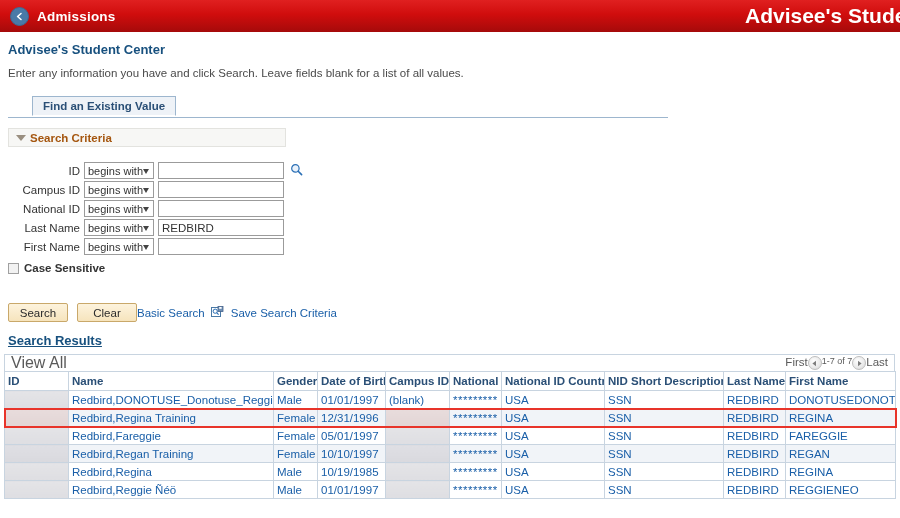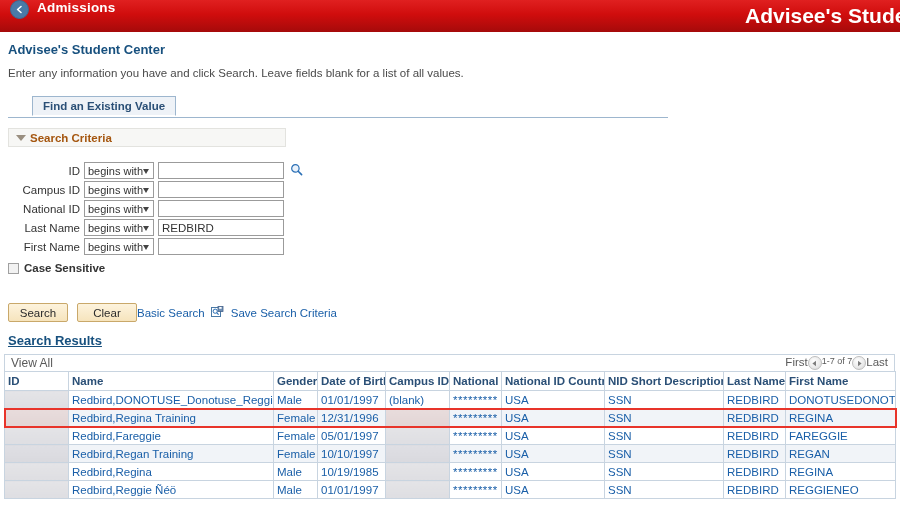--- a/index.html
+++ b/index.html
@@ -15,21 +15,21 @@
     font-size: 11px;
     color: #333333;
   }
 
   
   .banner {
     position: relative;
     height: 32px;
     background: linear-gradient(180deg, #e02020 0%, #d00d0d 45%, #a50a0a 100%);
     display: flex;
-    align-items: flex-start;
+    align-items: center;
     overflow: hidden;
   }
   .back-btn {
     margin-left: 10px;
     width: 17px;
     height: 17px;
     border-radius: 50%;
     background: #4a7aa7;
     border: 1px solid #3e6a94;
     display: flex;
@@ -257,21 +257,21 @@
     border-bottom: none;
     background: #ffffff;
     display: flex;
     align-items: center;
     box-sizing: border-box;
     position: relative;
   }
   .viewall-link {
     margin-left: 6px;
     color: #5a5a5a;
-    font-size: 12px;
+    font-size: 16px;
   }
   .pager {
     position: absolute;
     right: 6px;
     top: 1px;
     display: flex;
     align-items: flex-start;
   }
   .pager-link {
     color: #5a5a5a;

